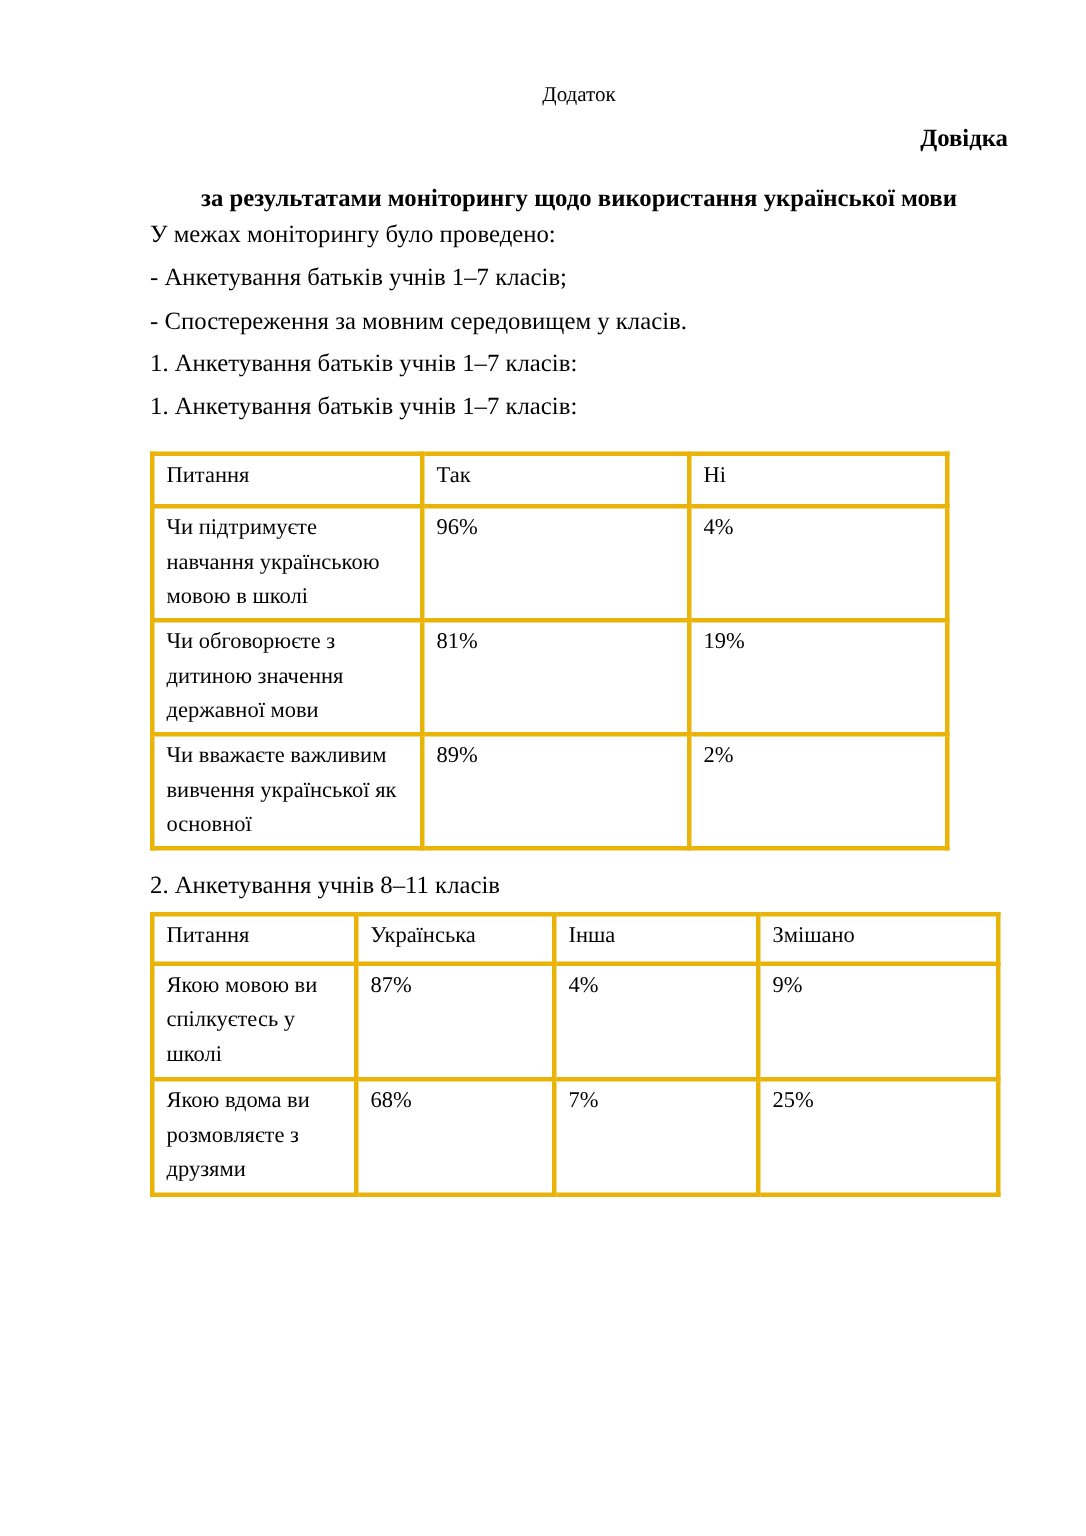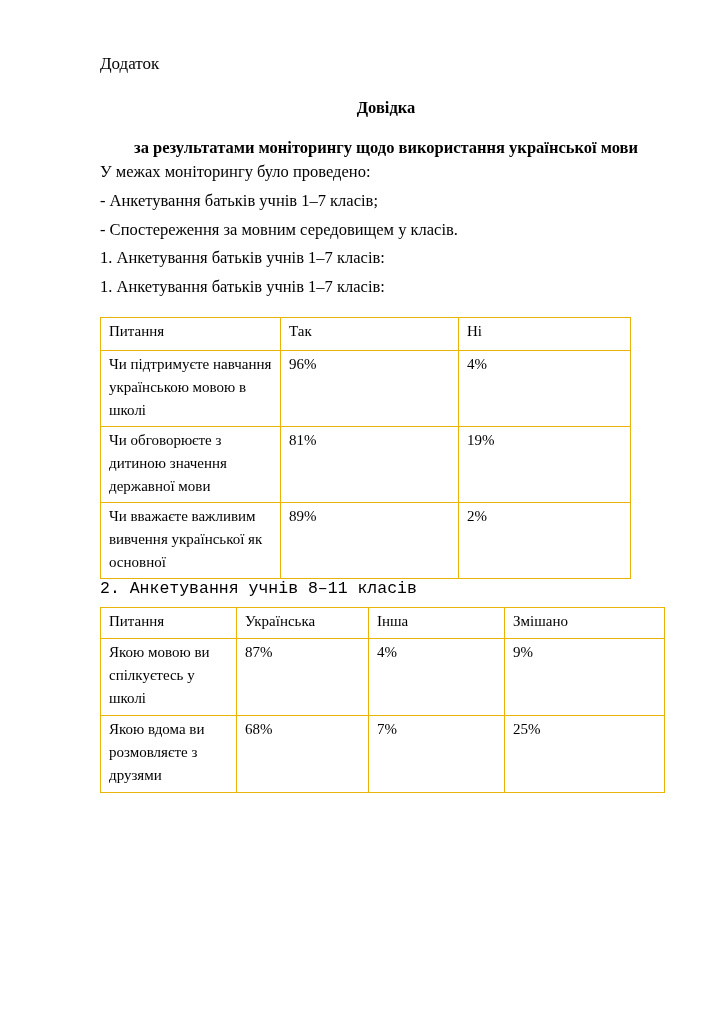--- a/index.html
+++ b/index.html
@@ -12,59 +12,58 @@
     width: 724px;
     height: 1024px;
     background: #ffffff;
     color: #000000;
     font-family: "Liberation Serif", "DejaVu Serif", serif;
     box-sizing: border-box;
     padding: 54px 52px 0 100px;
     overflow: hidden;
   }
   .annex {
-    text-align: left;
-    font-size: 17px;
+    text-align: center;
+    font-size: 14px;
     line-height: 20px;
   }
   .doc-title {
-    text-align: center;
+    text-align: right;
     font-weight: bold;
     font-size: 16.5px;
     line-height: 20px;
-    margin-top: 24px;
+    margin-top: 8px;
   }
   .doc-subtitle {
     text-align: center;
     font-weight: bold;
     font-size: 16.5px;
     line-height: 20px;
     margin-top: 20px;
   }
   .body-block {
     font-size: 16.5px;
   }
   .body-line {
     line-height: 28.8px;
     white-space: nowrap;
   }
   .section-heading {
     font-size: 16.5px;
     line-height: 20px;
-    margin-top: 0;
-    font-family: Liberation Mono, monospace;
+    margin-top: 13px;
   }
   table.survey {
     border-collapse: collapse;
     table-layout: fixed;
     margin-top: 15px;
     font-size: 15px;
   }
   table.survey td {
-    border: 1px solid #eab308;
+    border: 3px solid #eab308;
     vertical-align: top;
     padding: 2px 8px;
     line-height: 23px;
     overflow: hidden;
   }
   table.survey tr.head-row td {
     line-height: 22px;
     height: 28px;
   }
   #table1 { width: 530px; }

